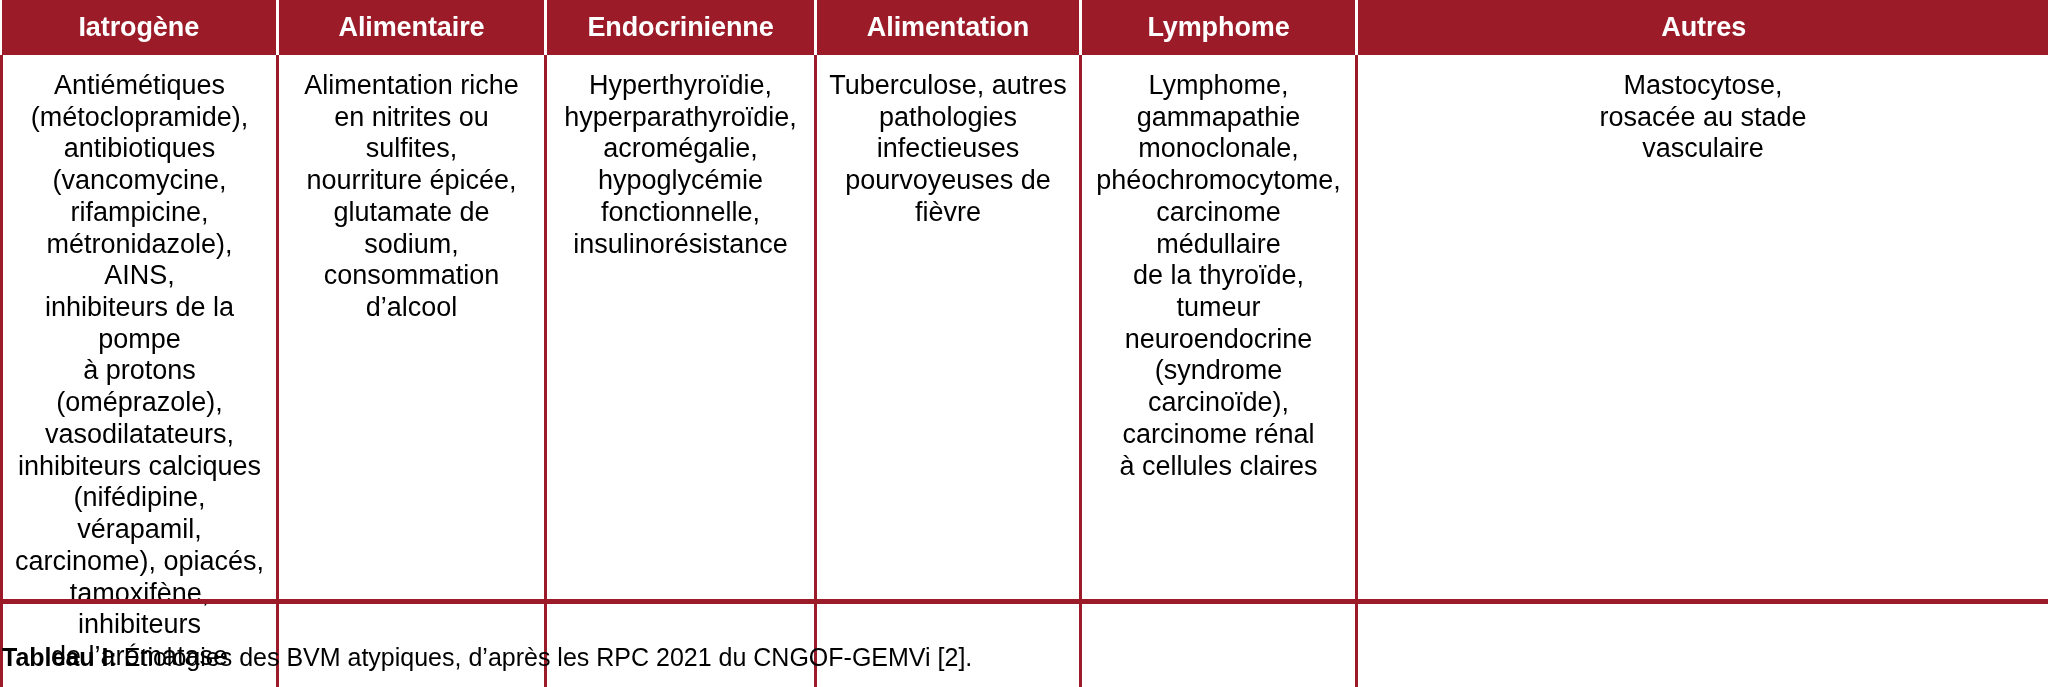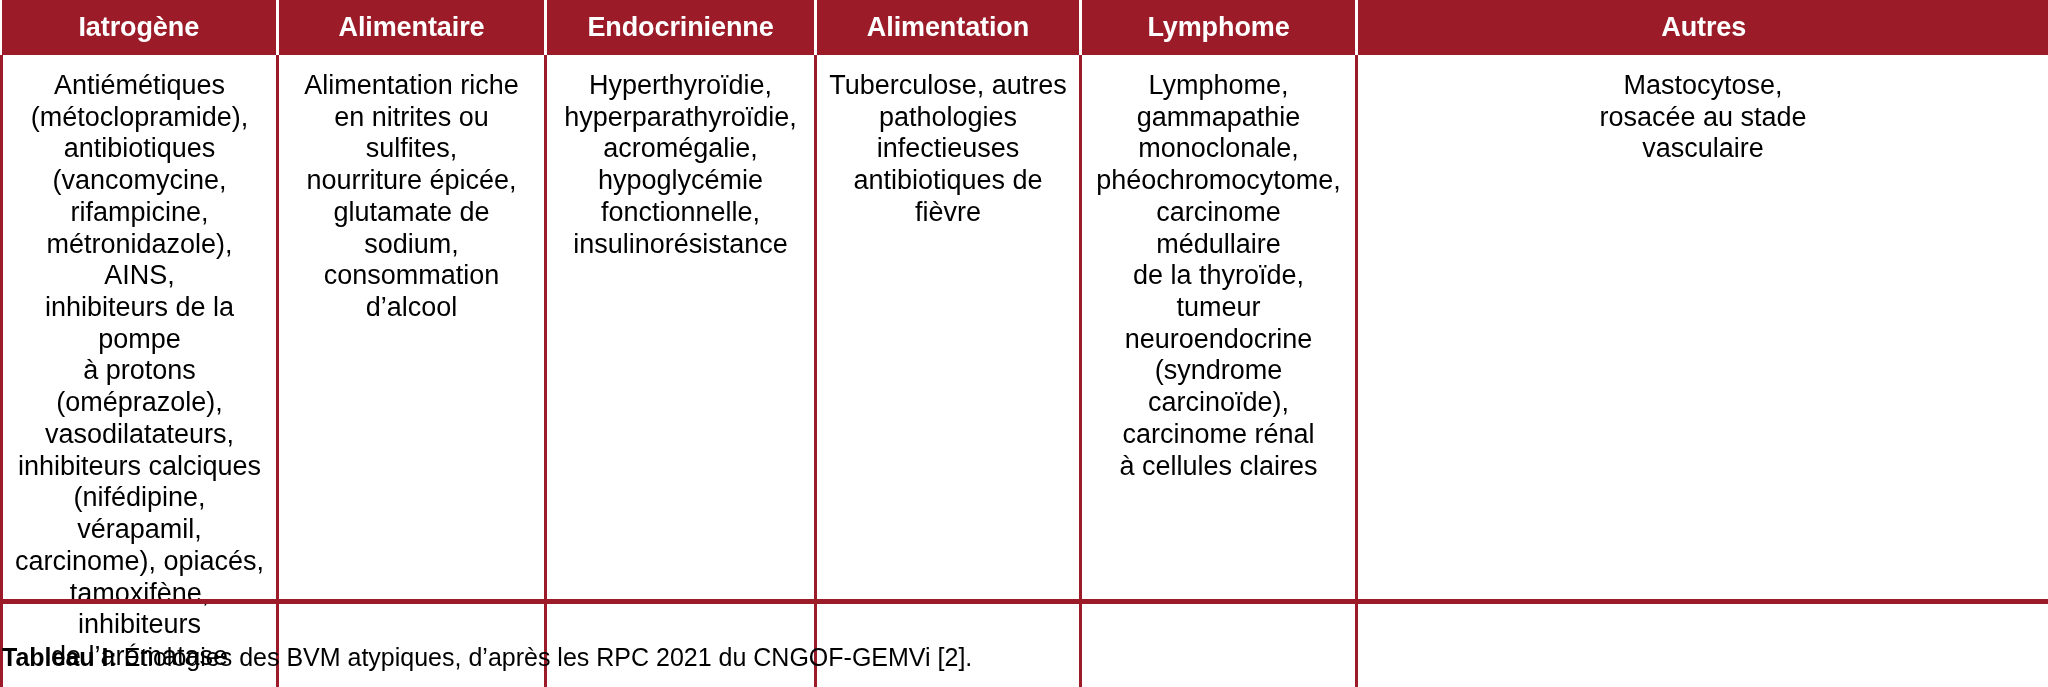--- a/index.html
+++ b/index.html
@@ -168,21 +168,21 @@
             <span class="cell-text">Hyperthyroïdie,
 hyperparathyroïdie,
 acromégalie,
 hypoglycémie
 fonctionnelle,
 insulinorésistance</span>
           </td>
           <td>
             <span class="cell-text">Tuberculose, autres
 pathologies infectieuses
-antibiotiques de fièvre</span>
+pourvoyeuses de fièvre</span>
           </td>
           <td>
             <span class="cell-text">Lymphome,
 gammapathie
 monoclonale,
 phéochromocytome,
 carcinome médullaire
 de la thyroïde, tumeur
 neuroendocrine
 (syndrome carcinoïde),

